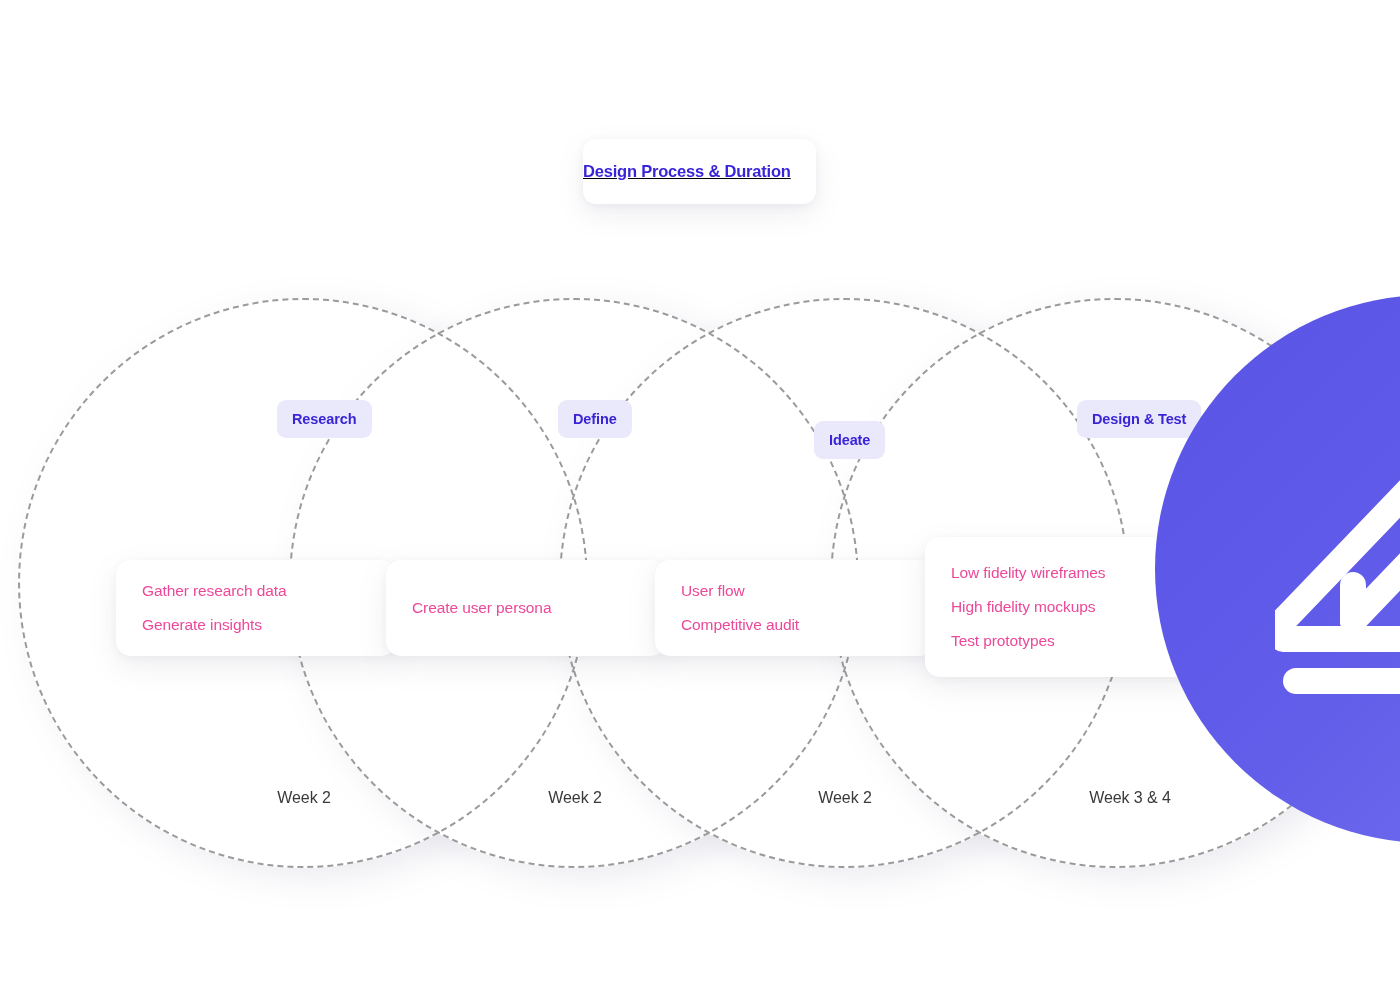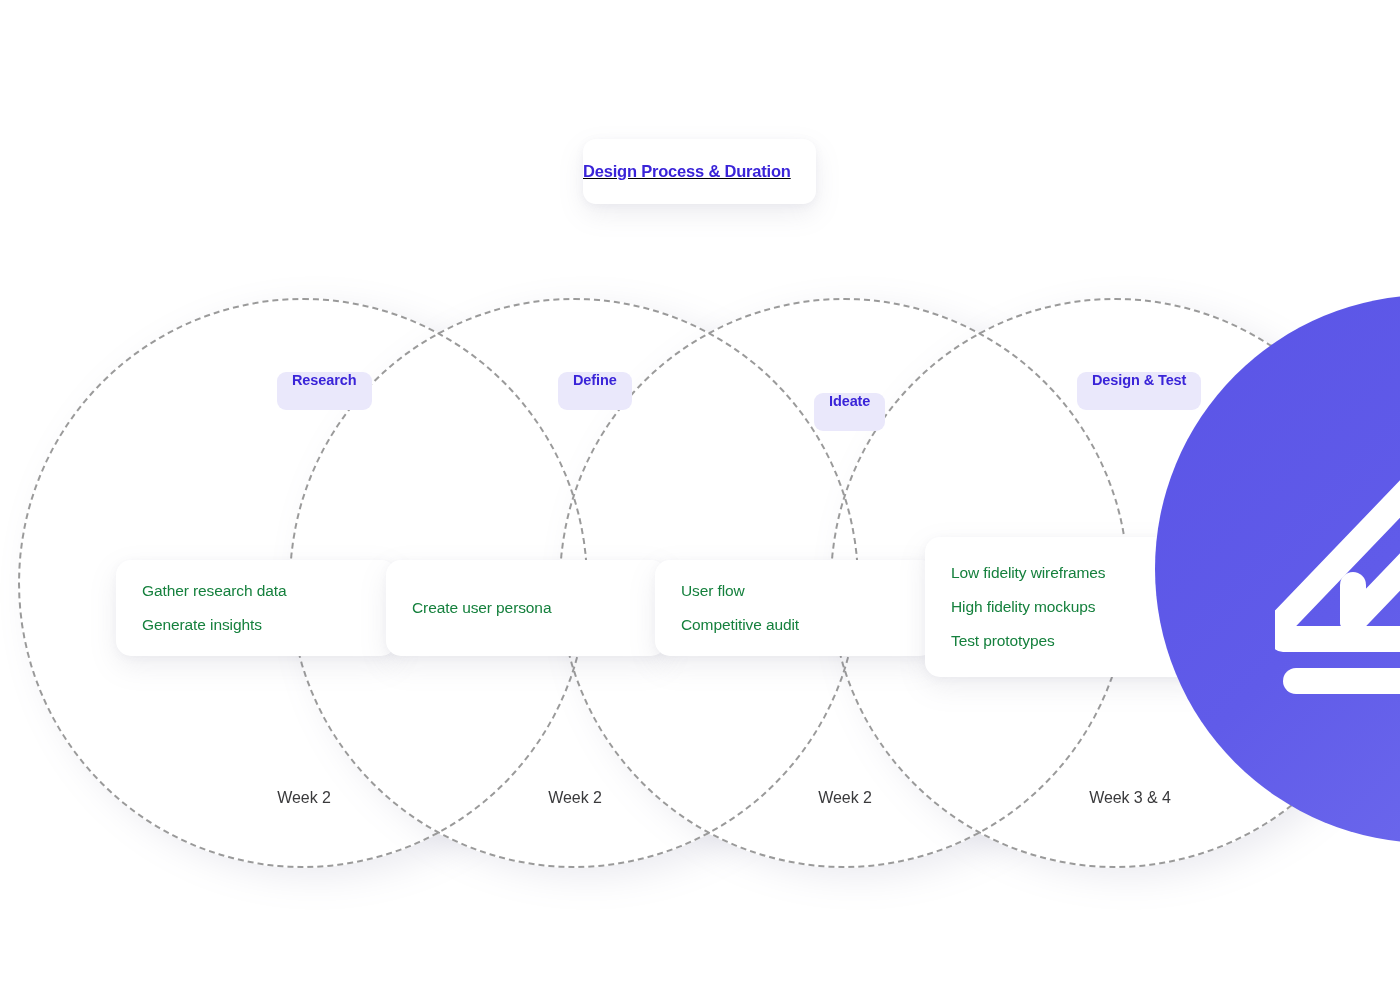--- a/index.html
+++ b/index.html
@@ -71,25 +71,26 @@
   }
 
   .c1 { left: 18px; }
   .c2 { left: 289px; }
   .c3 { left: 559px; }
   .c4 { left: 830px; }
 
   
   .stage-pill {
     position: absolute;
-    top: 372px;
+    top: 400px;
     height: 38px;
     background: #EAE8FB;
     border-radius: 9px;
     display: flex;
+    align-items: center;
     justify-content: center;
     padding: 0 15px;
   }
   .stage-pill .stage-label {
     font-size: 14.5px;
     font-weight: bold;
     color: #3A24D8;
     white-space: nowrap;
     letter-spacing: -0.1px;
   }
@@ -105,21 +106,21 @@
     border-radius: 15px;
     box-shadow: 0 10px 28px rgba(120,120,150,0.13),
                 0 2px 8px rgba(120,120,150,0.06);
     padding: 22px 26px;
     display: flex;
     flex-direction: column;
     justify-content: center;
   }
   .content-card .card-item {
     font-size: 15.5px;
-    color: #15803d;
+    color: #ec4899;
     line-height: 34px;
     white-space: nowrap;
     letter-spacing: -0.1px;
   }
 
   .cc1 { left: 116px;  top: 560px; width: 280px; height: 96px; }
   .cc2 { left: 386px;  top: 560px; width: 280px; height: 96px; }
   .cc3 { left: 655px;  top: 560px; width: 280px; height: 96px; }
   .cc4 { left: 925px;  top: 537px; width: 285px; height: 140px; }
 

